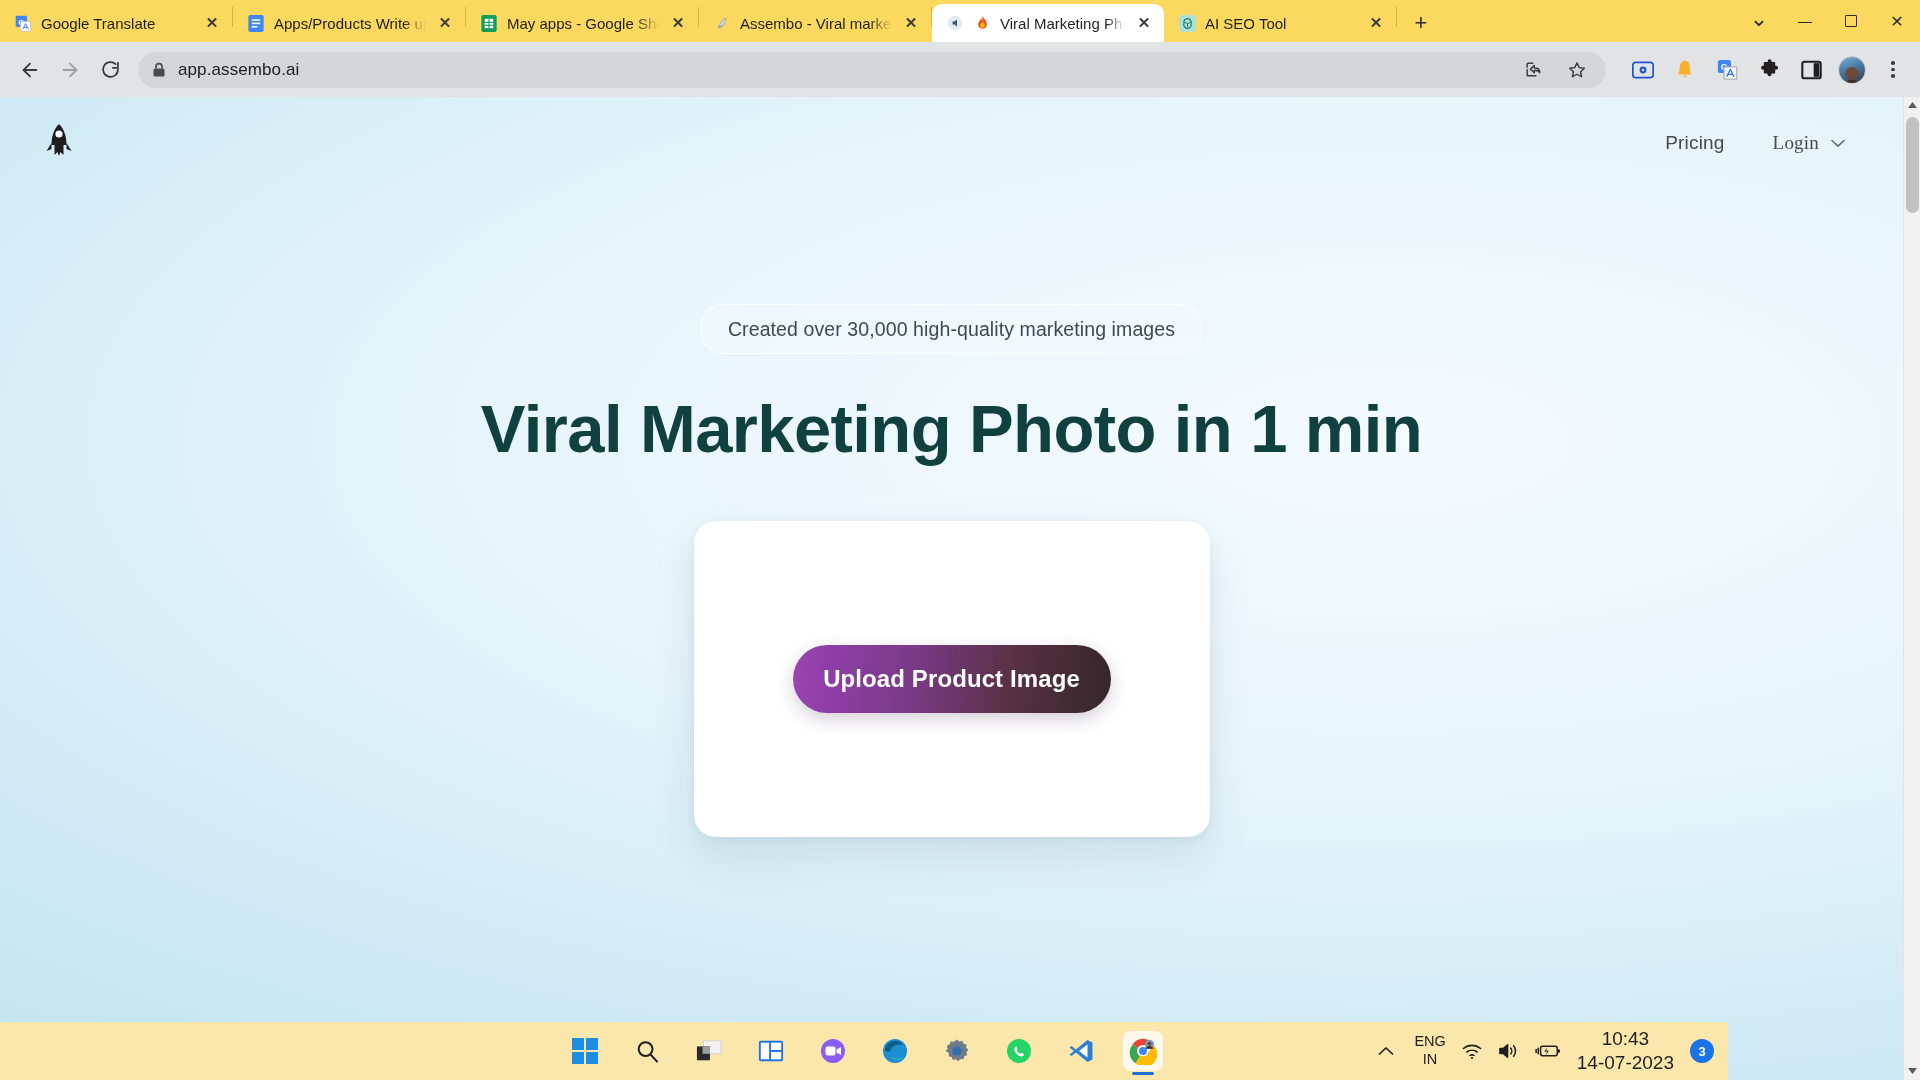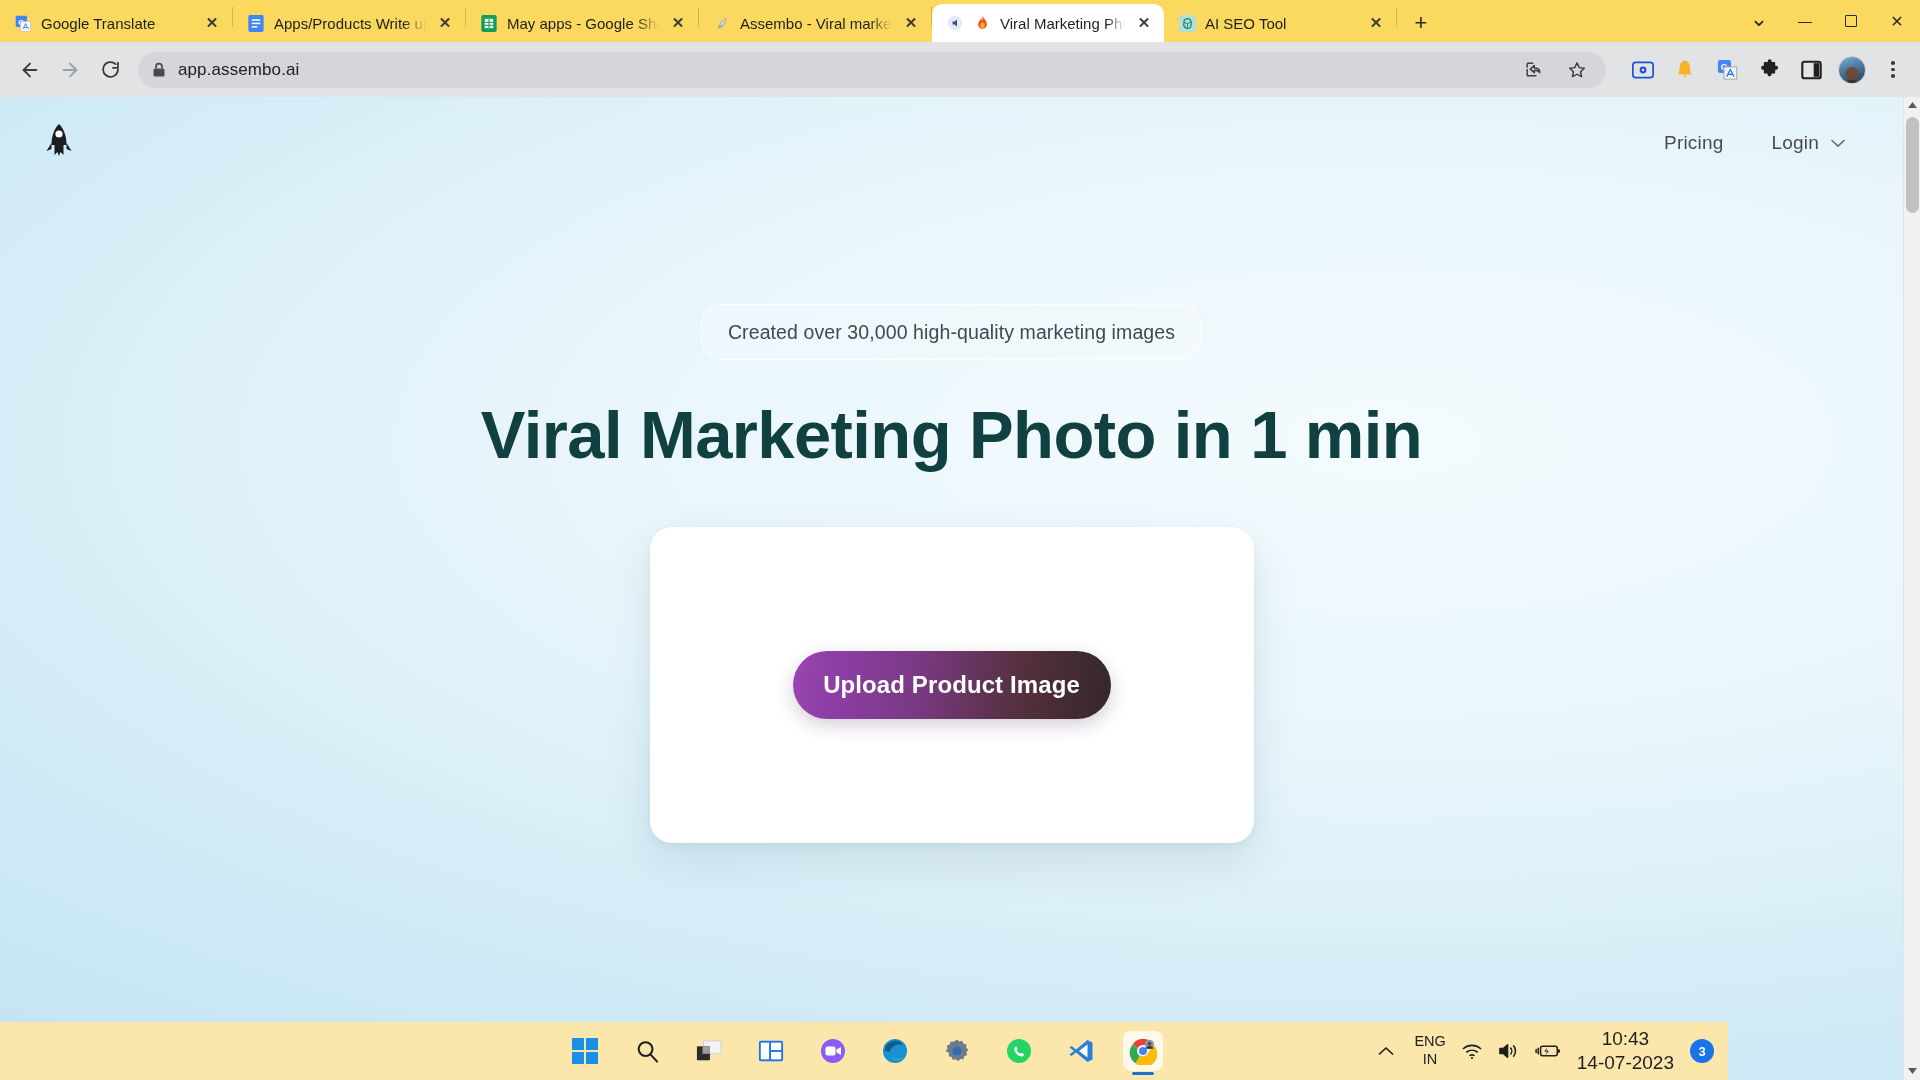--- a/index.html
+++ b/index.html
@@ -146,47 +146,47 @@
   .page { position: absolute; inset: 0 17px 0 0; }
 
   .site-header {
     height: 92px;
     display: flex; align-items: center;
     padding: 0 58px 0 44px;
   }
   .logo { width: 34px; height: 40px; display:flex; align-items:center; }
   .site-nav { margin-left: auto; display: flex; align-items: center; gap: 48px; justify-content: center; }
   .nav-link { font-size: 19px; color: #4a4a4a; letter-spacing: .2px; }
-  .nav-login { display:flex; align-items:center; gap: 12px; }
+  .nav-login { display:flex; align-items:center; gap: 12px; font-family: Liberation Serif, serif; }
   .nav-caret { color:#6b6b6b; font-size: 13px; line-height:1; }
 
   .hero { text-align: center; }
   .pill {
     display: inline-flex; align-items: center; justify-content: center;
-    height: 56px;
+    height: 50px;
     padding: 0 26px;
     margin-top: 115px;
     border: 1px solid rgba(255,255,255,.85);
     border-radius: 22px;
     background: rgba(255,255,255,.22);
     font-size: 19.5px;
     color: #3c4a52;
     letter-spacing: .1px;
   }
   .headline {
     margin-top: 40px;
     font-size: 67px;
     line-height: 1.05;
     font-weight: 700;
     color: #10403f;
     letter-spacing: -.6px;
   }
 
   .upload-card {
-    width: 604px; height: 316px;
+    width: 516px; height: 316px;
     margin: 57px auto 0;
     background: #ffffff;
     border-radius: 22px;
     box-shadow: 0 18px 44px rgba(20,60,80,.10), 0 3px 10px rgba(20,60,80,.06);
     display: flex; align-items: center; justify-content: center;
   }
   .upload-btn {
     width: 318px; height: 68px;
     border: none;
     border-radius: 34px;

